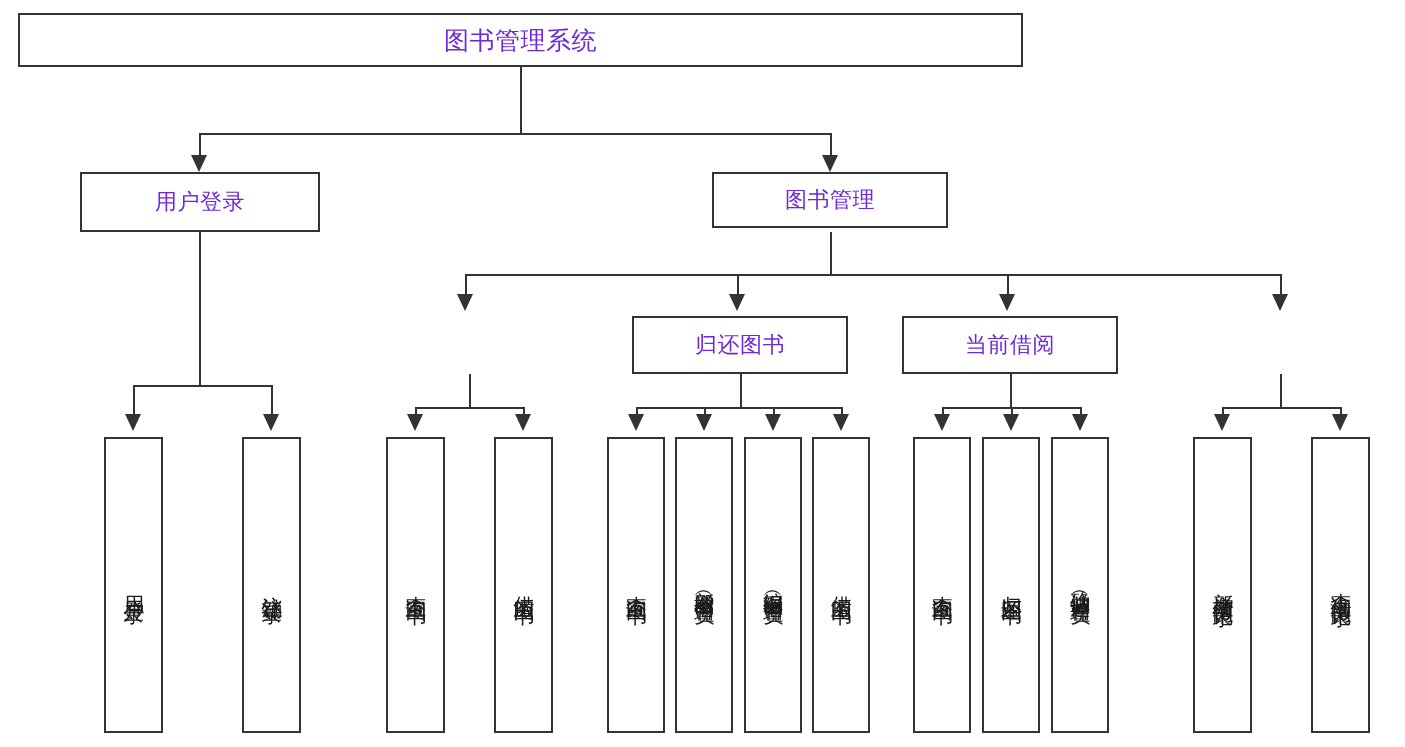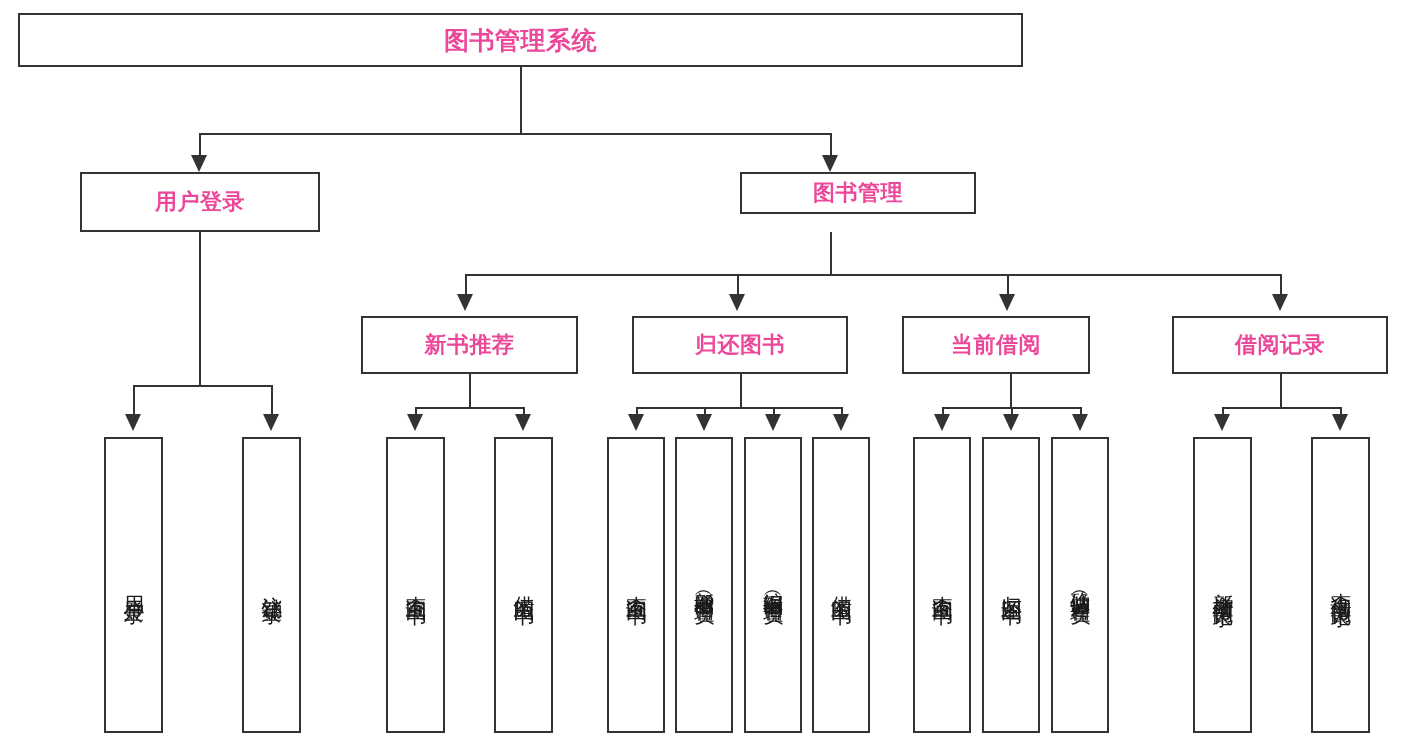--- a/index.html
+++ b/index.html
@@ -21,24 +21,23 @@
     position: absolute;
     box-sizing: border-box;
     border: 2.5px solid #333333;
     background: #ffffff;
     display: flex;
     align-items: center;
     justify-content: center;
     color: #1b1b1b;
   }
   .node-label {
-    color: #ec4899;
+    color: #6d28d9;
     letter-spacing: 0.5px;
     white-space: nowrap;
-    font-weight: bold;
   }
   .lvl0 { font-size: 25px; }
   .lvl1 { font-size: 22px; }
   .lvl2 { font-size: 22px; }
 
   
   .leaf {
     position: absolute;
     box-sizing: border-box;
     border: 2.5px solid #333333;
@@ -104,21 +103,21 @@
 
   <div class="vline" style="left:199px; top:133px; height:25px;"></div>
   <div class="arrow" style="left:191px; top:155px;"></div>
   <div class="vline" style="left:830px; top:133px; height:25px;"></div>
   <div class="arrow" style="left:822px; top:155px;"></div>
 
   <div class="node lvl1" style="left:80px; top:172px; width:240px; height:60px;">
     <span class="node-label">用户登录</span>
   </div>
 
-  <div class="node lvl1" style="left:740px; top:172px; width:236px; height:42px;">
+  <div class="node lvl1" style="left:712px; top:172px; width:236px; height:56px;">
     <span class="node-label">图书管理</span>
   </div>
 
   <div class="vline" style="left:199px; top:232px; height:153px;"></div>
   <div class="hline" style="left:133px; top:385px; width:138px;"></div>
   <div class="vline" style="left:133px; top:385px; height:32px;"></div>
   <div class="arrow" style="left:125px; top:414px;"></div>
   <div class="vline" style="left:271px; top:385px; height:32px;"></div>
   <div class="arrow" style="left:263px; top:414px;"></div>
 
@@ -126,31 +125,25 @@
   <div class="hline" style="left:465px; top:274px; width:815px;"></div>
   <div class="vline" style="left:465px; top:274px; height:22px;"></div>
   <div class="arrow" style="left:457px; top:294px;"></div>
   <div class="vline" style="left:737px; top:274px; height:22px;"></div>
   <div class="arrow" style="left:729px; top:294px;"></div>
   <div class="vline" style="left:1007px; top:274px; height:22px;"></div>
   <div class="arrow" style="left:999px; top:294px;"></div>
   <div class="vline" style="left:1280px; top:274px; height:22px;"></div>
   <div class="arrow" style="left:1272px; top:294px;"></div>
 
-  <div class="node lvl2" style="left:361px; top:316px; width:217px; height:58px;">
-    <span class="node-label">新书推荐</span>
-  </div>
   <div class="node lvl2" style="left:632px; top:316px; width:216px; height:58px;">
     <span class="node-label">归还图书</span>
   </div>
-  <div class="node lvl2" style="left:902px; top:316px; width:188px; height:58px;">
+  <div class="node lvl2" style="left:902px; top:316px; width:216px; height:58px;">
     <span class="node-label">当前借阅</span>
-  </div>
-  <div class="node lvl2" style="left:1172px; top:316px; width:216px; height:58px;">
-    <span class="node-label">借阅记录</span>
   </div>
 
   <div class="vline" style="left:469px; top:374px; height:33px;"></div>
   <div class="hline" style="left:415px; top:407px; width:108px;"></div>
   <div class="vline" style="left:415px; top:407px; height:10px;"></div>
   <div class="arrow" style="left:407px; top:414px;"></div>
   <div class="vline" style="left:523px; top:407px; height:10px;"></div>
   <div class="arrow" style="left:515px; top:414px;"></div>
 
   <div class="vline" style="left:740px; top:374px; height:33px;"></div>

